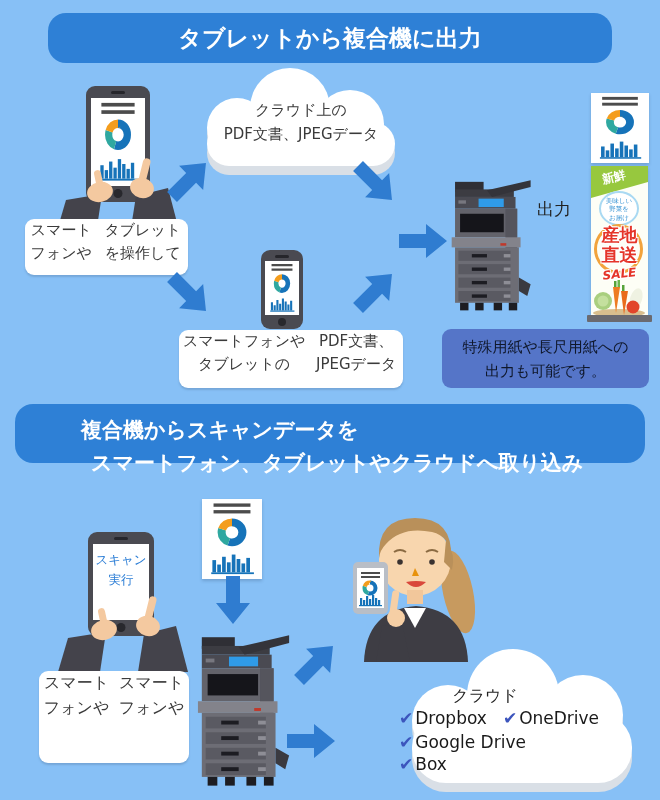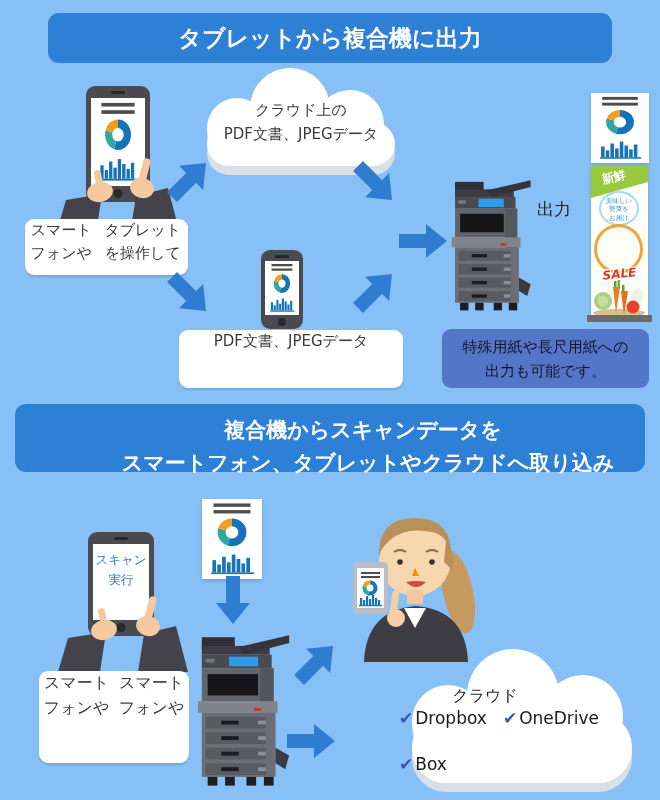--- a/index.html
+++ b/index.html
@@ -1,22 +1,22 @@
 <!DOCTYPE html>
 <html><head>
 <meta charset="utf-8">
 <style>
   html,body{margin:0;padding:0;background:#87C0F6;}
   .stage{position:relative;width:660px;height:800px;background:#87C0F6;overflow:hidden;
          font-family:"DejaVu Sans","Liberation Sans",sans-serif;color:#3b3b3b;}
   .abs{position:absolute;}
   
-  .banner{background:#2E80D6;color:#fff;font-weight:bold;border-radius:11px;box-sizing:border-box;text-align:center;}
+  .banner{background:#2E80D6;color:#fff;font-weight:bold;border-radius:18px;box-sizing:border-box;}
   .banner1{left:48px;top:13px;width:564px;height:50px;display:flex;align-items:center;justify-content:center;font-size:23px;}
-  .banner2{left:15px;top:404px;width:630px;height:68px;font-size:21px;padding:10px 0 0 66px;line-height:1.55;}
+  .banner2{left:15px;top:404px;width:630px;height:59px;font-size:21px;padding:10px 0 0 66px;line-height:1.55;}
   .banner2 .l2{margin-left:10px;}
   
   .whitelabel{background:#fff;border-radius:9px;color:#3b3b3b;text-align:center;
       box-shadow:0 2px 2px rgba(70,100,140,.28);display:flex;
       justify-content:center;font-size:15px;line-height:1.55;}
   .bluenote{background:#5575C8;color:#0f172a;border-radius:9px;text-align:center;display:flex;
       flex-direction:column;justify-content:center;font-size:15px;line-height:1.6;}
   
   .cloud-text{position:absolute;text-align:center;color:#3a3a3a;font-size:15px;line-height:1.6;width:100%;}
   
@@ -146,20 +146,21 @@
           <rect x="30" y="54" width="3.2" height="12"></rect>
             <rect x="34.2" y="58" width="3.2" height="8"></rect>
           <rect x="38.4" y="53" width="3.2" height="13"></rect>
         </g>
       </svg>
     </div>
     <div class="homebtn" style="width:8px;height:8px;bottom:3px;"></div>
   </div>
 
   <div class="abs whitelabel" style="left:179px;top:330px;width:224px;height:58px;">
+    <div>スマートフォンやタブレットの</div>
     <div>PDF文書、JPEGデータ</div>
   </div>
 
   <div class="arrow" style="left:164px;top:160px;transform:rotate(-45deg);">
     <svg viewBox="0 0 48 40">
         <polygon points="0,13 27,13 27,3 48,20 27,37 27,27 0,27"></polygon>
       </svg>
     </div>
   <div class="arrow" style="left:164px;top:274px;transform:rotate(45deg);">
     <svg viewBox="0 0 48 40">
@@ -252,20 +253,24 @@
   <div class="nobori">
     <div class="nobori-head">
       <span>新鮮</span>
     </div>
     <div class="nobori-bubble">
       <div>美味しい</div>
       <div>野菜を</div>
       <div>お届け</div>
     </div>
     <div class="nobori-ring"></div>
+    <div class="nobori-main">
+      <div>産地</div>
+      <div>直送</div>
+    </div>
     <div class="nobori-sale">SALE</div>
     <svg class="nobori-veg" viewBox="0 0 57 40">
       <ellipse cx="28" cy="36" rx="26" ry="4" fill="#D8BE8E"></ellipse>
       <circle cx="12" cy="24" r="9" fill="#A9CF7F"></circle>
         <circle cx="12" cy="24" r="5.5" fill="#C4E09E"></circle>
       <ellipse cx="45" cy="22" rx="6" ry="11" fill="#EFF2E2" transform="rotate(18 45 22)"></ellipse>
       <rect x="23" y="4" width="2.5" height="7" fill="#56A33A"></rect>
         <rect x="26.5" y="3" width="2.5" height="8" fill="#6BB44B"></rect>
       <rect x="31" y="8" width="2.5" height="7" fill="#56A33A"></rect>
       <polygon points="22,10 29,10 25,36" fill="#EE7C22"></polygon>
@@ -446,18 +451,21 @@
           <circle cx="125" cy="50" r="46"></circle>
           <circle cx="195" cy="70" r="40"></circle>
         <rect x="24" y="68" width="220" height="70" rx="34"></rect>
       </g>
     </svg>
     <div class="cloud2-title">クラウド</div>
     <div class="svc-row" style="top:63px;">
       <span class="svc"><span class="chk">✔</span><span>Dropbox</span></span>
       <span class="svc"><span class="chk">✔</span><span>OneDrive</span></span>
     </div>
+    <div class="svc-row" style="top:87px;">
+      <span class="svc"><span class="chk">✔</span><span>Google Drive</span></span>
+    </div>
     <div class="svc-row" style="top:109px;">
       <span class="svc"><span class="chk">✔</span><span>Box</span></span>
     </div>
   </div>
 
 </div>
 
 </body></html>

